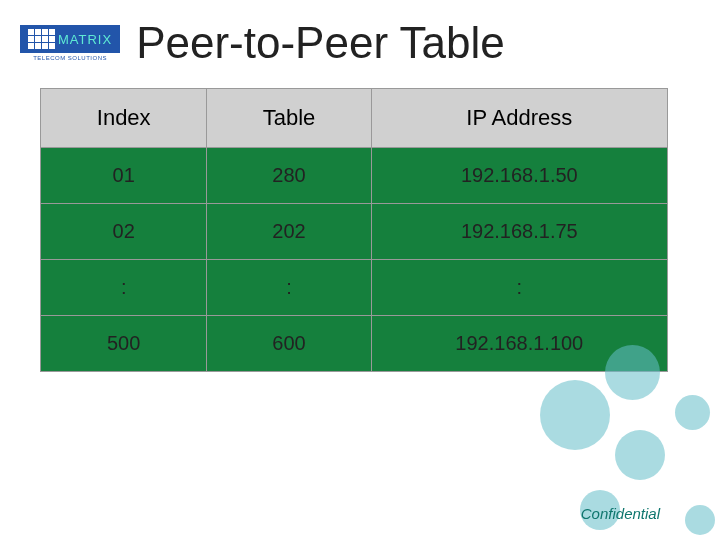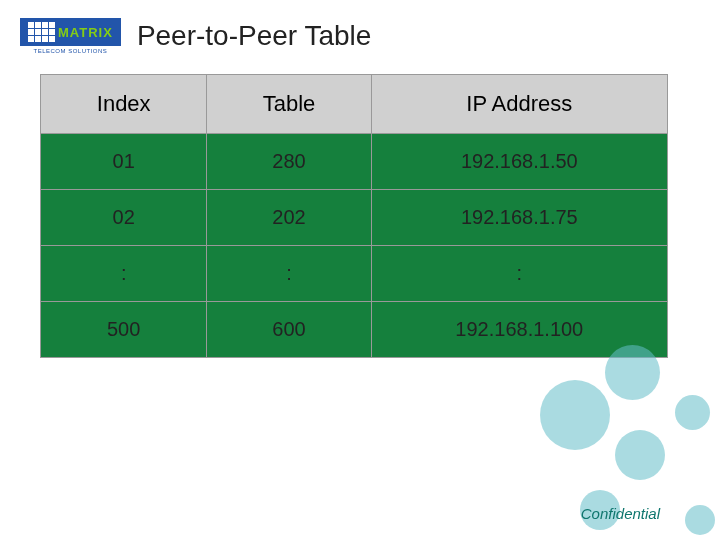--- a/index.html
+++ b/index.html
@@ -43,35 +43,35 @@
     }
 
     .logo-cell {
       width: 6px;
       height: 6px;
       background: #ffffff;
     }
 
     .logo-text {
       font-size: 13px;
-      font-weight: bold;
-      color: #84cc16;
+      font-weight: normal;
+      color: #5eead4;
       letter-spacing: 1px;
     }
 
     .logo-sub {
       font-size: 6px;
       color: #2255aa;
       letter-spacing: 0.5px;
       margin-top: 2px;
       font-weight: normal;
     }
 
     .page-title {
-      font-size: 28px;
+      font-size: 44px;
       font-weight: normal;
       color: #222222;
     }
 
     
     .main {
       padding: 10px 40px 0 40px;
     }
 
     

